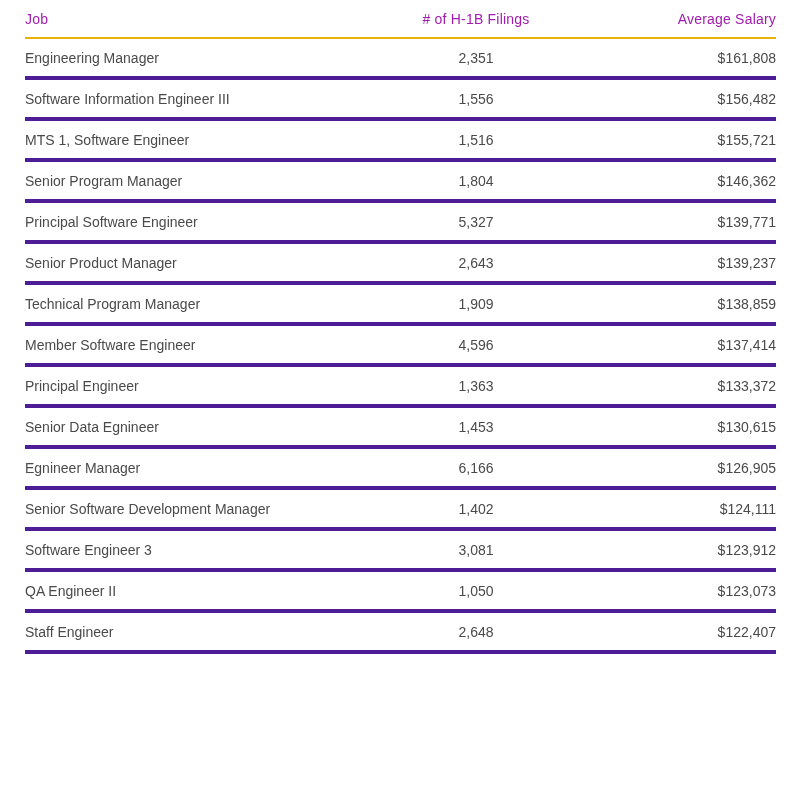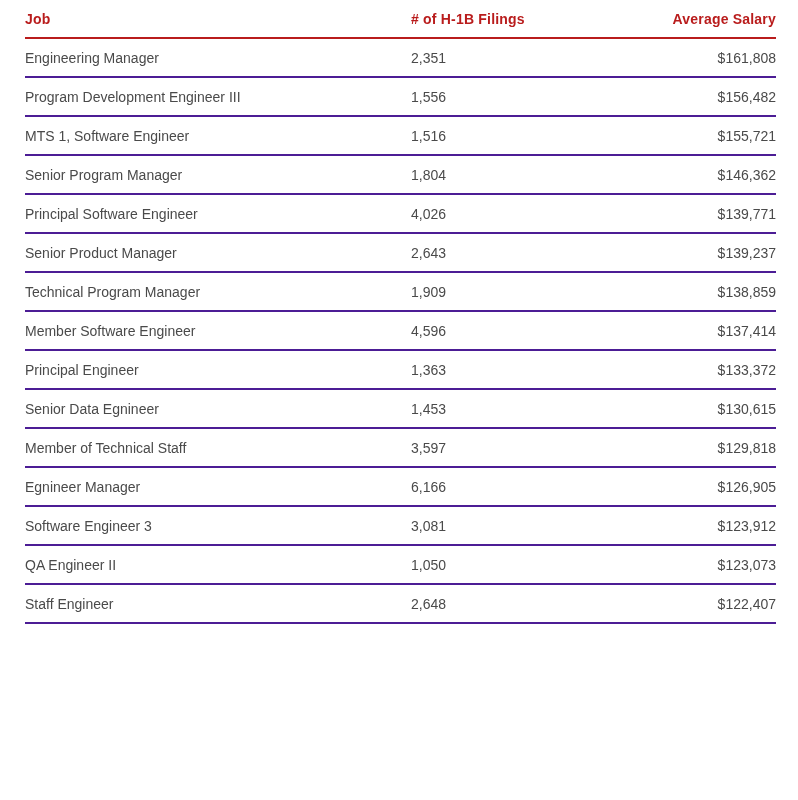--- a/index.html
+++ b/index.html
@@ -22,43 +22,43 @@
     width: 100%;
     border-collapse: collapse;
     table-layout: fixed;
   }
   col.c-job     { width: 386px; }
   col.c-filings { width: 130px; }
   col.c-salary  { width: 235px; }
 
   th {
     font-size: 14px;
-    font-weight: bold;
-    color: #b91c1c;
+    font-weight: normal;
+    color: #a21caf;
     text-align: left;
     vertical-align: middle;
     height: 37px;
     padding: 0;
-    border-bottom: 2px solid #b91c1c;
+    border-bottom: 2px solid #eab308;
     letter-spacing: 0.2px;
     white-space: nowrap;
   }
   td {
     font-size: 14px;
     font-weight: normal;
     color: #4a4a4a;
     vertical-align: middle;
     height: 37px;
     padding: 0;
-    border-bottom: 2px solid #4c1d95;
+    border-bottom: 4px solid #4c1d95;
     white-space: nowrap;
     overflow: hidden;
   }
   .col-job     { text-align: left; }
-  .col-filings { text-align: left; }
+  .col-filings { text-align: center; }
   .col-salary  { text-align: right; padding-left: 29px; }
 </style>
 </head>
 <body>
 
 <div class="table-wrap">
   <table class="jobs-table">
     <colgroup>
       <col class="c-job">
       <col class="c-filings">
@@ -71,37 +71,37 @@
         <th class="col-salary">Average Salary</th>
       </tr>
     </thead>
     <tbody>
         <tr>
           <td class="col-job">Engineering Manager</td>
           <td class="col-filings">2,351</td>
           <td class="col-salary">$161,808</td>
         </tr>
         <tr>
-          <td class="col-job">Program Development Engineer III</td>
+          <td class="col-job">Software Information Engineer III</td>
           <td class="col-filings">1,556</td>
           <td class="col-salary">$156,482</td>
         </tr>
         <tr>
           <td class="col-job">MTS 1, Software Engineer</td>
           <td class="col-filings">1,516</td>
           <td class="col-salary">$155,721</td>
         </tr>
         <tr>
           <td class="col-job">Senior Program Manager</td>
           <td class="col-filings">1,804</td>
           <td class="col-salary">$146,362</td>
         </tr>
         <tr>
           <td class="col-job">Principal Software Engineer</td>
-          <td class="col-filings">4,026</td>
+          <td class="col-filings">5,327</td>
           <td class="col-salary">$139,771</td>
         </tr>
         <tr>
           <td class="col-job">Senior Product Manager</td>
           <td class="col-filings">2,643</td>
           <td class="col-salary">$139,237</td>
         </tr>
         <tr>
           <td class="col-job">Technical Program Manager</td>
           <td class="col-filings">1,909</td>
@@ -116,28 +116,28 @@
           <td class="col-job">Principal Engineer</td>
           <td class="col-filings">1,363</td>
           <td class="col-salary">$133,372</td>
         </tr>
         <tr>
           <td class="col-job">Senior Data Egnineer</td>
           <td class="col-filings">1,453</td>
           <td class="col-salary">$130,615</td>
         </tr>
         <tr>
-          <td class="col-job">Member of Technical Staff</td>
-          <td class="col-filings">3,597</td>
-          <td class="col-salary">$129,818</td>
-        </tr>
-        <tr>
           <td class="col-job">Egnineer Manager</td>
           <td class="col-filings">6,166</td>
           <td class="col-salary">$126,905</td>
+        </tr>
+        <tr>
+          <td class="col-job">Senior Software Development Manager</td>
+          <td class="col-filings">1,402</td>
+          <td class="col-salary">$124,111</td>
         </tr>
         <tr>
           <td class="col-job">Software Engineer 3</td>
           <td class="col-filings">3,081</td>
           <td class="col-salary">$123,912</td>
         </tr>
         <tr>
           <td class="col-job">QA Engineer II</td>
           <td class="col-filings">1,050</td>
           <td class="col-salary">$123,073</td>

